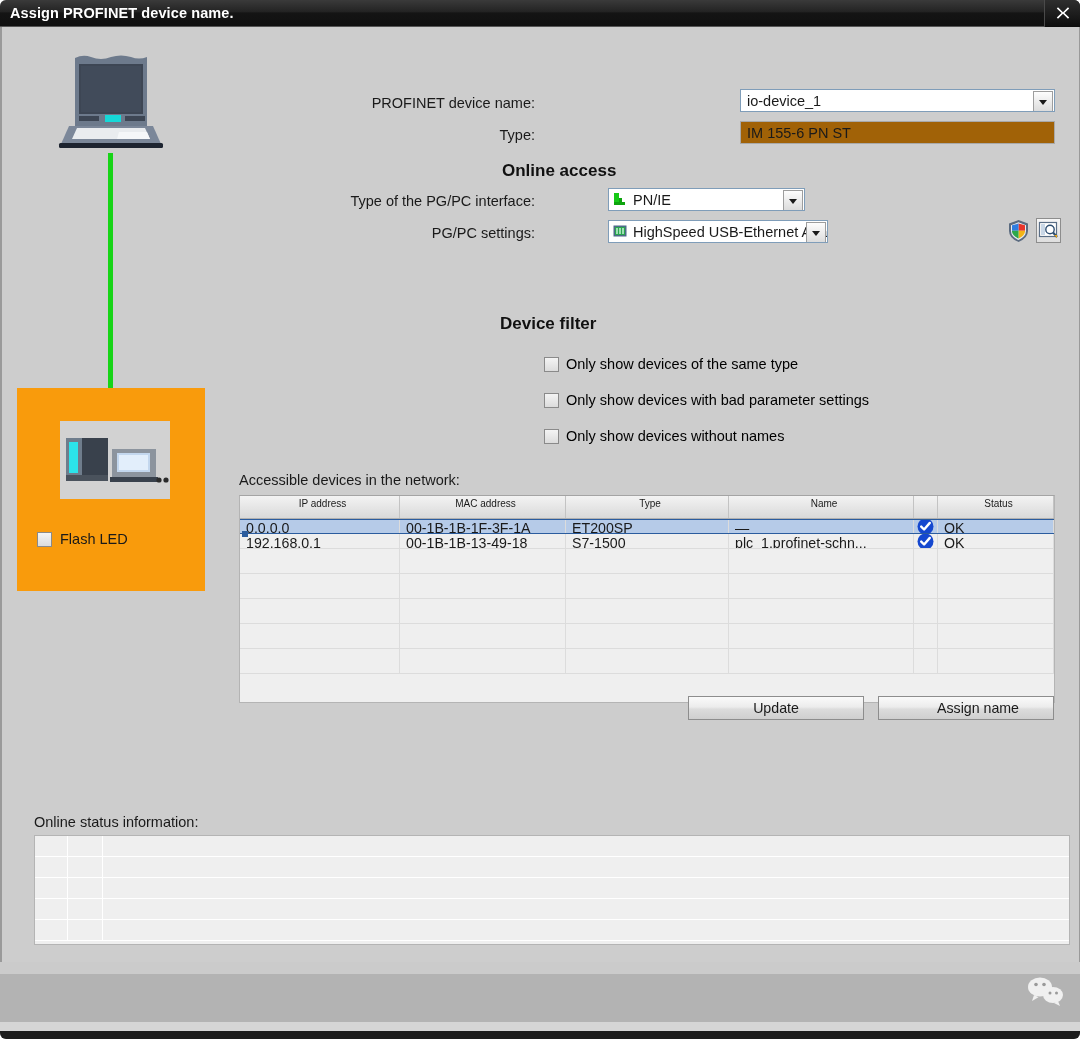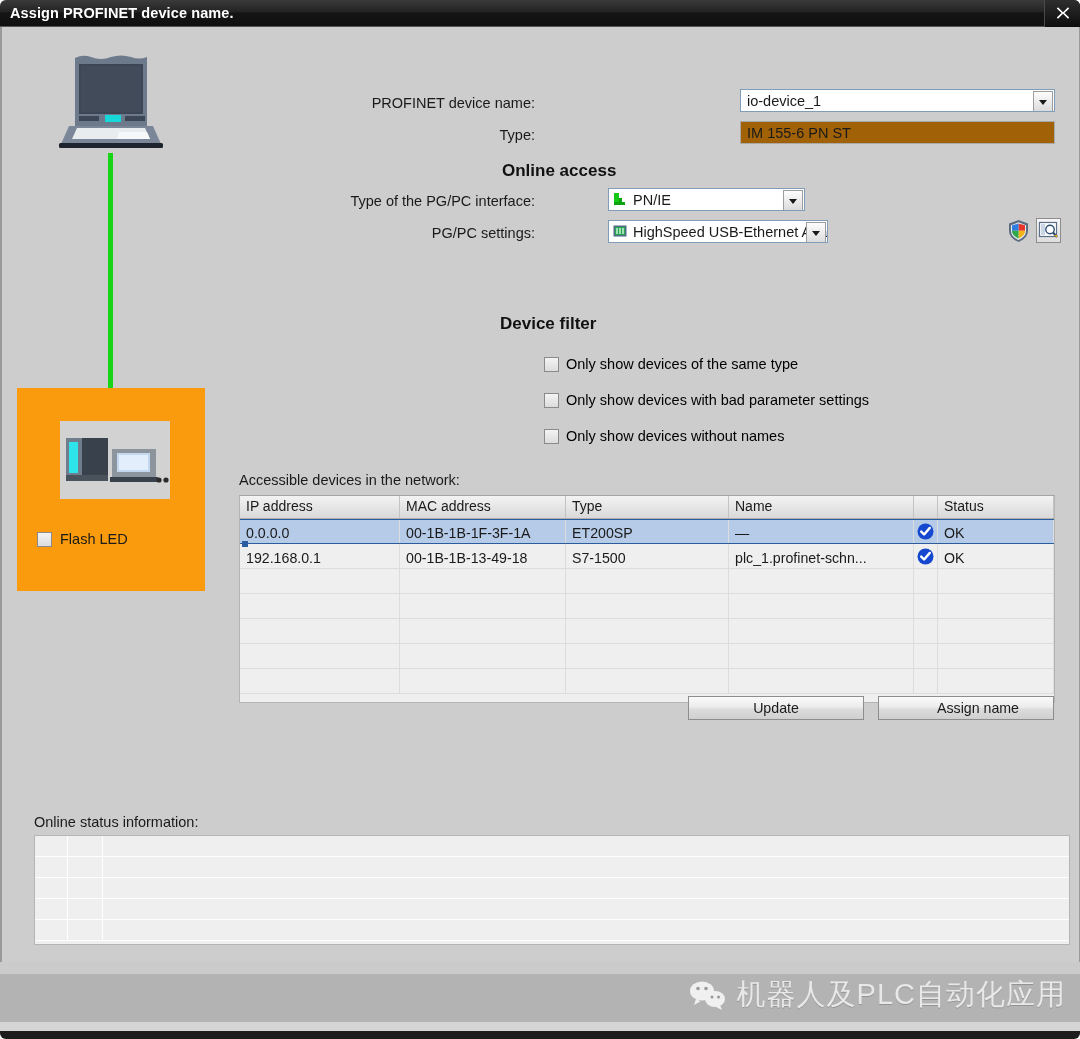--- a/index.html
+++ b/index.html
@@ -149,27 +149,28 @@
     border: 1px solid #b4b4b4;
     border-top: 1px solid #a4a4a4;
     overflow: hidden;
   }
   .thead {
     display: flex; height: 23px;
     background: linear-gradient(to bottom, #f3f3f3 0%, #e6e6e6 50%, #d9d9d9 100%);
     border-bottom: 1px solid #b0b0b0;
   }
   .th {
-    font-size: 14px; color: #1a1a1a;
+    font-size: 10px; color: #1a1a1a;
     padding: 2px 0 0 6px;
     border-right: 1px solid #c3c3c3;
     white-space: nowrap; overflow: hidden;
     cursor: pointer;
-  }
-  .trow { display: flex; height: 25px; border-bottom: 1px solid #dcdcdc; position: relative; }
+    text-align: center;
+  }
+  .trow { display: flex; height: 15px; border-bottom: 1px solid #dcdcdc; position: relative; }
   .trow.sel {
     background: #b6cbe8;
     border-top: 1px solid #2b5c9e;
     border-bottom: 1px solid #2b5c9e;
   }
   .trow.sel .td:first-child { background: #e4e4e4; }
   .sel-marker {
     position: absolute; left: 2px; bottom: -4px;
     width: 6px; height: 6px; background: #2b5c9e;
   }
@@ -503,16 +504,15 @@
     <svg width="40" height="32" viewBox="0 0 40 32">
       <ellipse cx="14" cy="12" rx="12" ry="9.6" fill="#f0f0f0"></ellipse>
       <path d="M8 20 L6 26 L12.5 22.2 Z" fill="#f0f0f0"></path>
       <circle cx="10" cy="9.5" r="1.8" fill="#9a9a9a"></circle>
       <circle cx="18" cy="9.5" r="1.8" fill="#9a9a9a"></circle>
       <ellipse cx="27" cy="20" rx="10" ry="8" fill="#f0f0f0"></ellipse>
       <path d="M32 26 L34 31 L28 28 Z" fill="#f0f0f0"></path>
       <circle cx="24" cy="18" r="1.5" fill="#9a9a9a"></circle>
       <circle cx="30.5" cy="18" r="1.5" fill="#9a9a9a"></circle>
     </svg>
-    <span class="wm-text">机器人及PLC自动化应用</span>
   </div>
 
 </div>
 
 </body></html>

